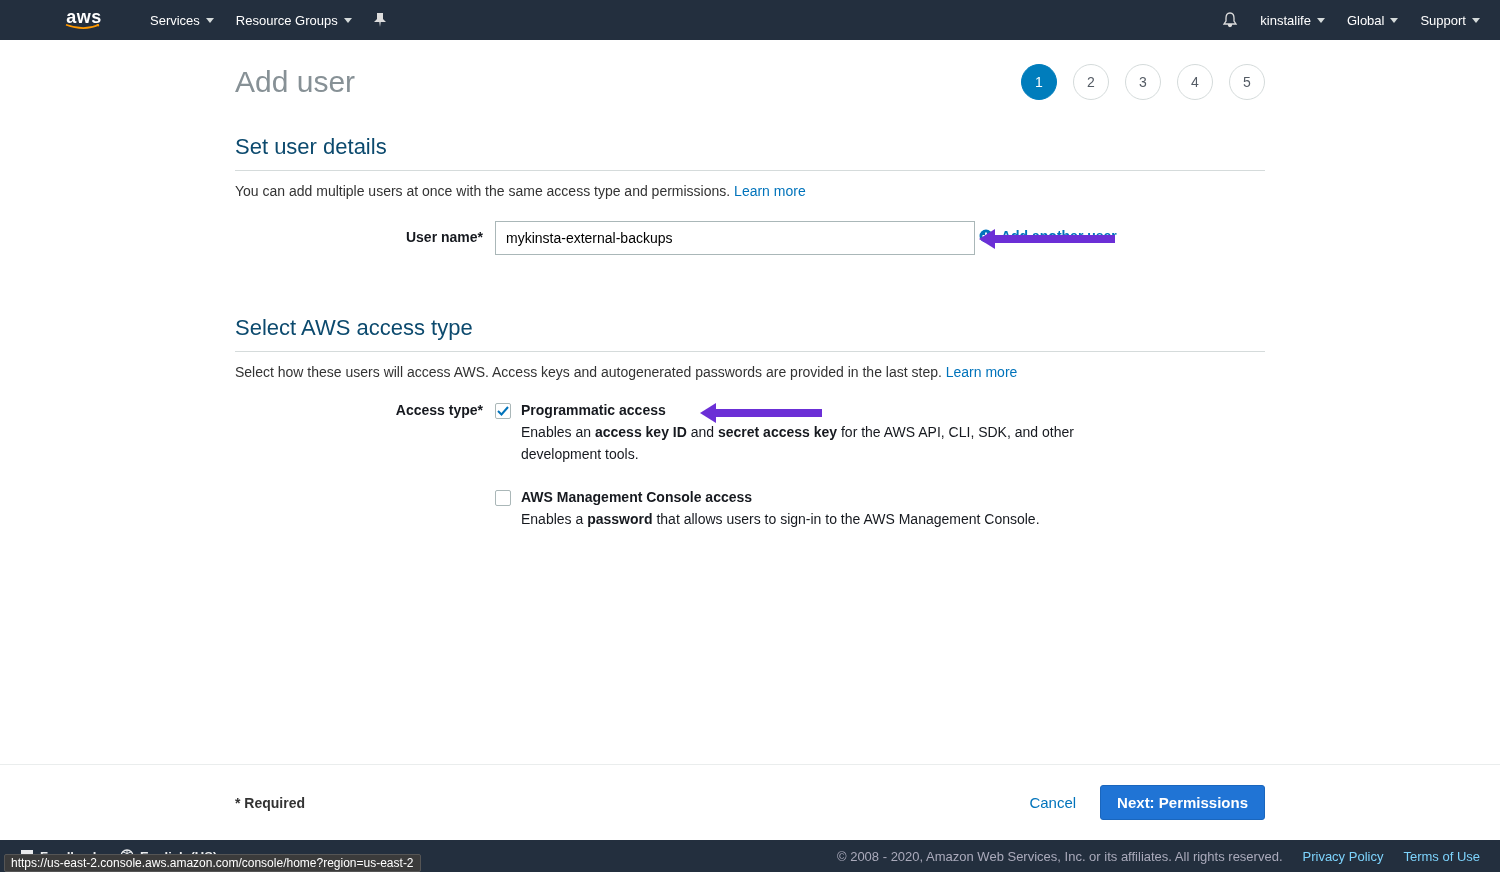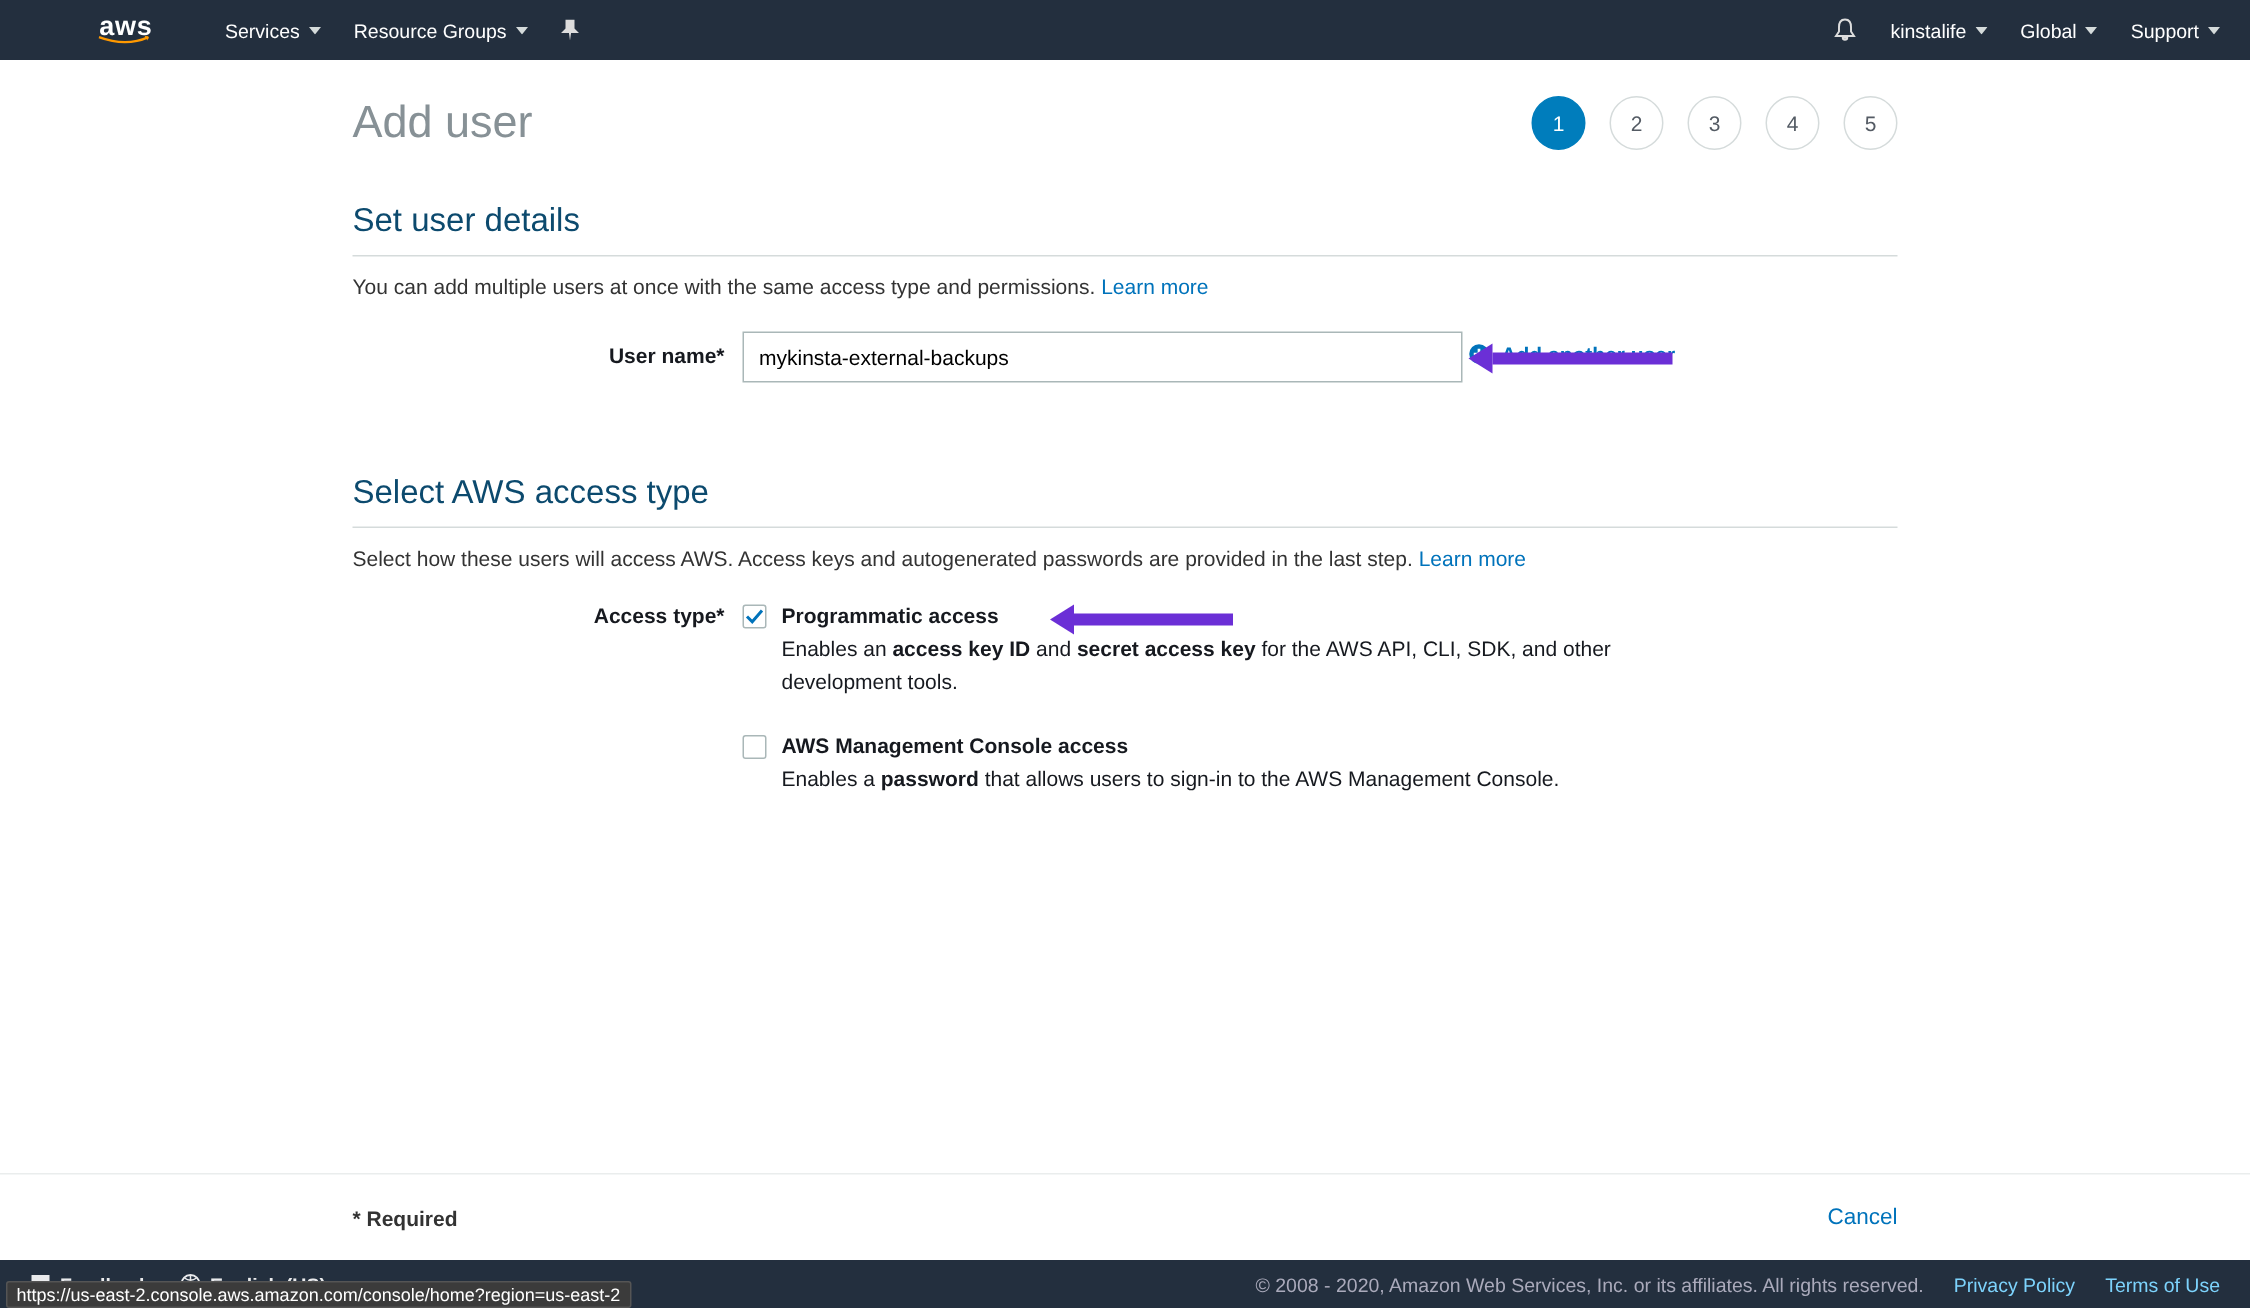--- a/index.html
+++ b/index.html
@@ -316,20 +316,21 @@
     </div>
 
   </div>
 </div>
 
 <div class="action-bar">
   <div class="action-inner">
     <span class="required-note">* Required</span>
     <div class="actions">
       <button class="btn-link">Cancel</button>
+      <button class="btn-primary">Next: Permissions</button>
     </div>
   </div>
 </div>
 
 <div class="footer">
   <div class="footer-left">
     <span class="item">
       <svg width="14" height="14" viewBox="0 0 14 14">
         <path d="M1 1 H13 V9 H5 L2 12 V9 H1 Z" fill="#fff"></path>
       </svg>

